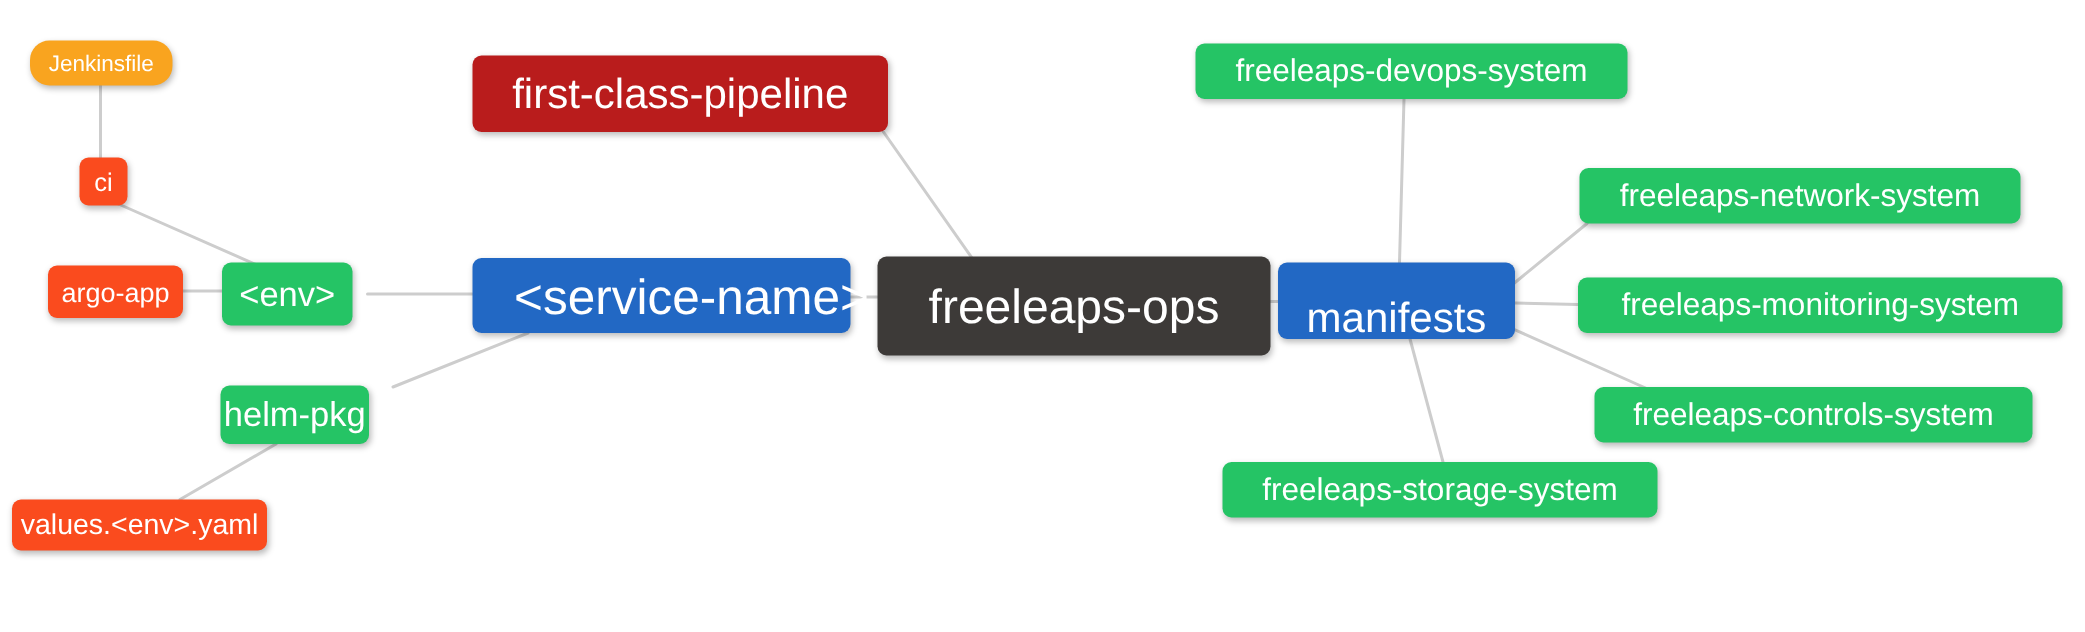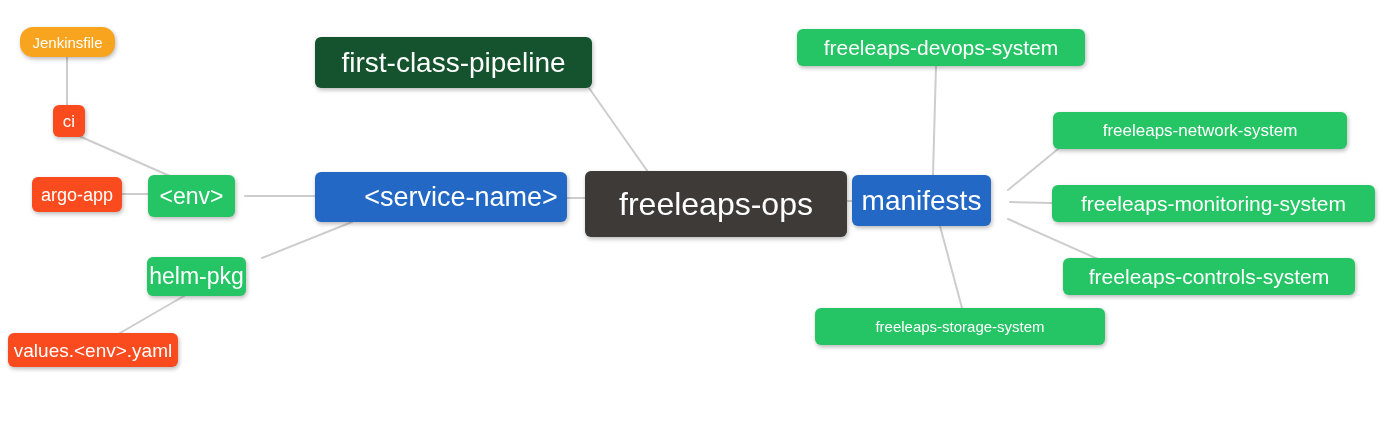--- a/index.html
+++ b/index.html
@@ -63,27 +63,27 @@
       <line x1="933" y1="175" x2="936" y2="66" stroke="#cdcdcd"></line>
       <line x1="1008" y1="190" x2="1058" y2="149" stroke="#cdcdcd"></line>
       <line x1="1010" y1="202" x2="1052" y2="203" stroke="#cdcdcd"></line>
       <line x1="1008" y1="219" x2="1100" y2="260" stroke="#cdcdcd"></line>
       <line x1="940" y1="226" x2="962" y2="308" stroke="#cdcdcd"></line>
     </svg>
 
   <div class="node" style="left: 585px; top: 171px; width: 262px; height: 66px; font-size: 32px; background: rgb(61, 58, 56);">
       <span class="node-label">freeleaps-ops</span>
     </div>
-  <div class="node" style="left: 315px; top: 37px; width: 277px; height: 51px; font-size: 28px; background: #14532d; justify-content: center;">
+  <div class="node" style="left: 315px; top: 37px; width: 277px; height: 51px; font-size: 28px; background: #b91c1c; justify-content: center;">
       <span class="node-label">first-class-pipeline</span>
     </div>
-  <div class="node" style="left: 315px; top: 172px; width: 252px; height: 50px; font-size: 27px; background: rgb(34, 104, 196); padding-left: 48px;">
+  <div class="node" style="left: 315px; top: 172px; width: 252px; height: 50px; font-size: 33px; background: rgb(34, 104, 196); padding-left: 48px;">
       <span class="node-label">&lt;service-name&gt;</span>
     </div>
-  <div class="node" style="left: 852px; top: 175px; width: 139px; height: 51px; font-size: 28px; background: rgb(34, 104, 196);">
+  <div class="node" style="left: 852px; top: 175px; width: 158px; height: 51px; font-size: 28px; background: rgb(34, 104, 196); align-items: flex-end;">
       <span class="node-label">manifests</span>
     </div>
   <div class="node" style="left: 148px; top: 175px; width: 87px; height: 42px; font-size: 23px; background: rgb(37, 196, 101);">
       <span class="node-label">&lt;env&gt;</span>
     </div>
   <div class="node" style="left: 147px; top: 257px; width: 99px; height: 39px; font-size: 23px; background: rgb(37, 196, 101);">
       <span class="node-label">helm-pkg</span>
     </div>
   <div class="node" style="left: 53px; top: 105px; width: 32px; height: 32px; font-size: 17px; background: rgb(250, 75, 30); text-align: center;">
       <span class="node-label">ci</span>
@@ -93,25 +93,25 @@
     </div>
   <div class="node" style="left: 8px; top: 333px; width: 170px; height: 34px; font-size: 19px; background: rgb(250, 75, 30);">
       <span class="node-label">values.&lt;env&gt;.yaml</span>
     </div>
   <div class="node" style="left: 20px; top: 27px; width: 95px; height: 30px; font-size: 15px; background: rgb(249, 164, 31); border-radius: 13px;">
       <span class="node-label">Jenkinsfile</span>
     </div>
   <div class="node" style="left: 797px; top: 29px; width: 288px; height: 37px; font-size: 21px; background: rgb(37, 196, 101);">
       <span class="node-label">freeleaps-devops-system</span>
     </div>
-  <div class="node" style="left: 1053px; top: 112px; width: 294px; height: 37px; font-size: 17px; background: rgb(37, 196, 101);">
+  <div class="node" style="left: 1053px; top: 112px; width: 294px; height: 37px; font-size: 21px; background: rgb(37, 196, 101);">
       <span class="node-label">freeleaps-network-system</span>
     </div>
   <div class="node" style="left: 1052px; top: 185px; width: 323px; height: 37px; font-size: 21px; background: rgb(37, 196, 101);">
       <span class="node-label">freeleaps-monitoring-system</span>
     </div>
   <div class="node" style="left: 1063px; top: 258px; width: 292px; height: 37px; font-size: 21px; background: rgb(37, 196, 101);">
       <span class="node-label">freeleaps-controls-system</span>
     </div>
-  <div class="node" style="left: 815px; top: 308px; width: 290px; height: 37px; font-size: 15px; background: rgb(37, 196, 101); justify-content: center;">
+  <div class="node" style="left: 815px; top: 308px; width: 290px; height: 37px; font-size: 21px; background: rgb(37, 196, 101); justify-content: center;">
       <span class="node-label">freeleaps-storage-system</span>
     </div>
 </div>
 
 </body></html>

